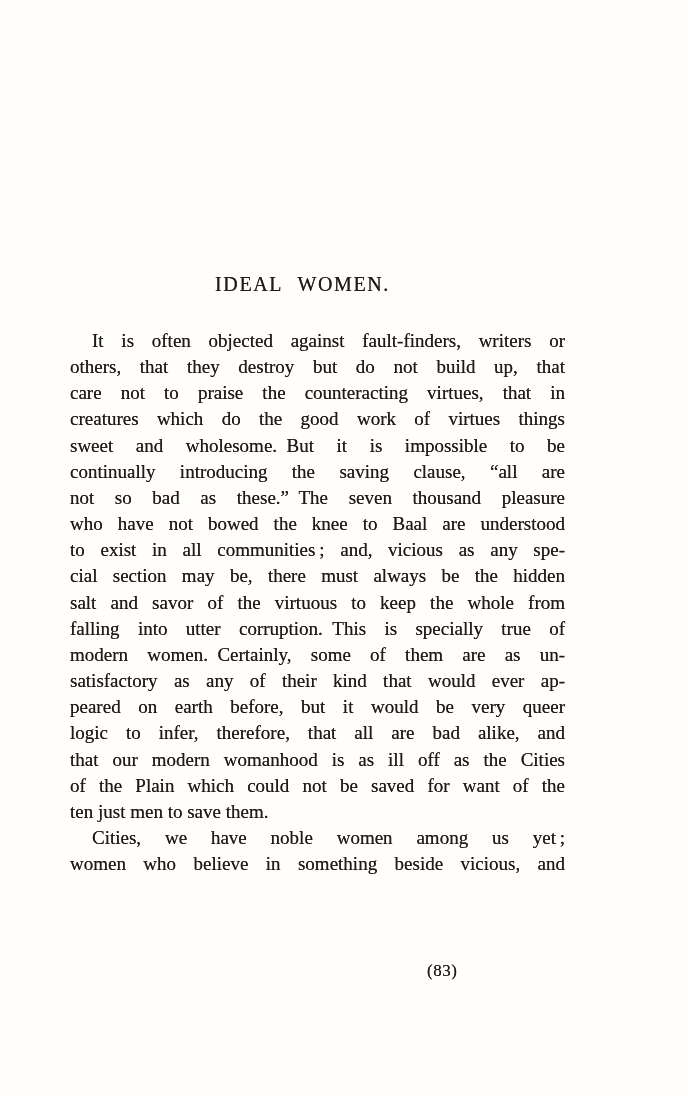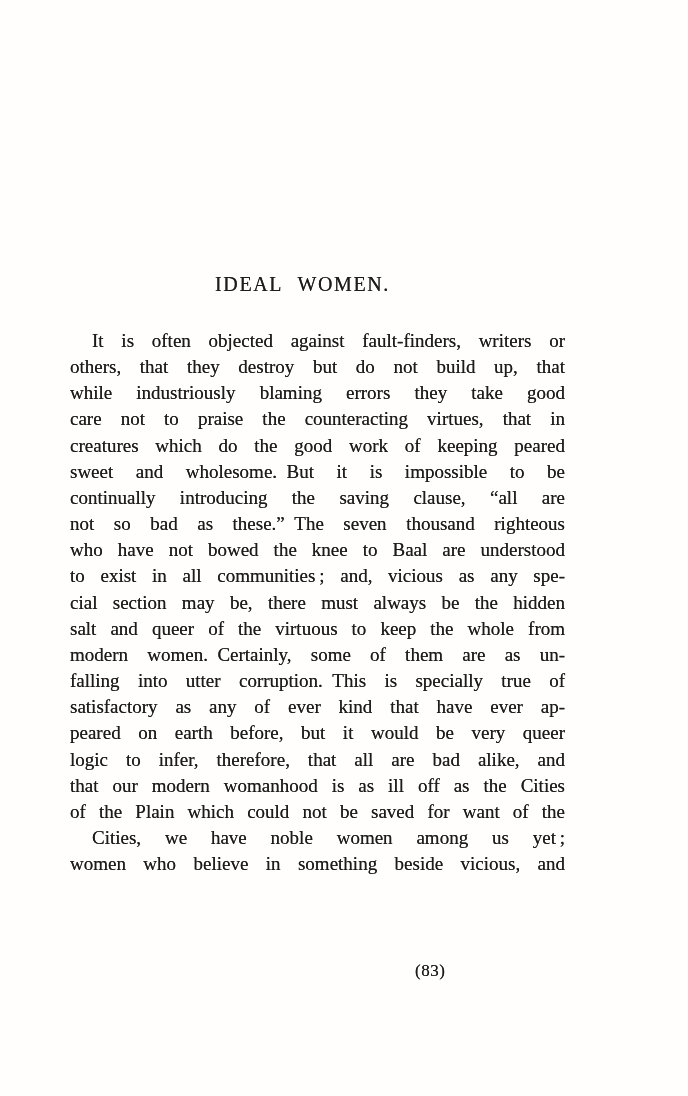--- a/index.html
+++ b/index.html
@@ -41,49 +41,49 @@
   .line {
     text-align: justify;
     text-align-last: justify;
   }
   .line.indent { text-indent: 22px; }
   .line.para-end { text-align-last: left; }
 
   .folio {
     position: absolute;
     top: 961px;
-    left: 415px;
+    left: 427px;
     font-size: 17px;
     letter-spacing: 0.5px;
   }
 </style>
 </head>
 <body>
 
 <div class="page">
   <div class="title">IDEAL WOMEN.</div>
 
   <div class="body-block">
       <div class="line indent">It is often objected against fault-finders, writers or</div>
       <div class="line">others, that they destroy but do not build up, that</div>
-      <div class="line">while industriously blaming errors they take good</div>
       <div class="line">care not to praise the counteracting virtues, that in</div>
-      <div class="line">creatures which do the good work of keeping peared</div>
+      <div class="line">creatures which do the good work of virtues things</div>
       <div class="line">sweet and wholesome. But it is impossible to be</div>
       <div class="line">continually introducing the saving clause, “all are</div>
-      <div class="line">not so bad as these.” The seven thousand righteous</div>
+      <div class="line">not so bad as these.” The seven thousand pleasure</div>
       <div class="line">who have not bowed the knee to Baal are understood</div>
       <div class="line">to exist in all communities ; and, vicious as any spe-</div>
       <div class="line">cial section may be, there must always be the hidden</div>
-      <div class="line">salt and queer of the virtuous to keep the whole from</div>
+      <div class="line">salt and savor of the virtuous to keep the whole from</div>
+      <div class="line">falling into utter corruption. This is specially true of</div>
       <div class="line">modern women. Certainly, some of them are as un-</div>
-      <div class="line">falling into utter corruption. This is specially true of</div>
-      <div class="line">satisfactory as any of ever kind that have ever ap-</div>
+      <div class="line">satisfactory as any of their kind that would ever ap-</div>
       <div class="line">peared on earth before, but it would be very queer</div>
       <div class="line">logic to infer, therefore, that all are bad alike, and</div>
       <div class="line">that our modern womanhood is as ill off as the Cities</div>
       <div class="line">of the Plain which could not be saved for want of the</div>
+      <div class="line para-end">ten just men to save them.</div>
       <div class="line indent">Cities, we have noble women among us yet ;</div>
       <div class="line">women who believe in something beside vicious, and</div>
     </div>
 
   <div class="folio">(83)</div>
 </div>
 
 </body></html>

